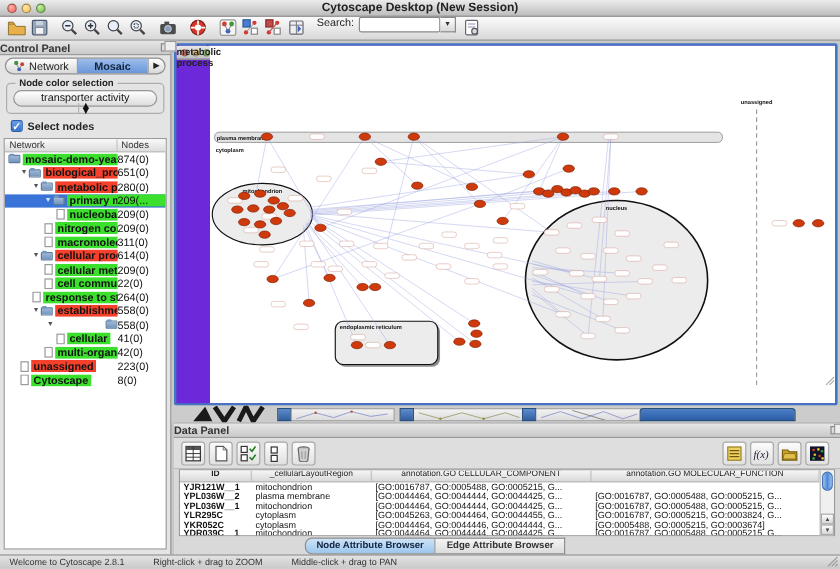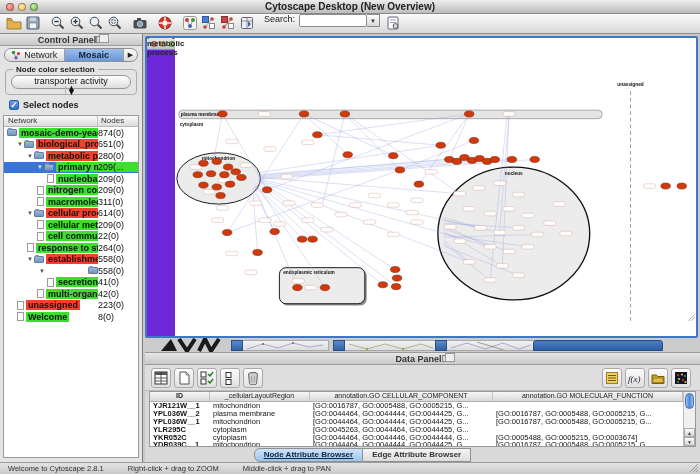--- a/index.html
+++ b/index.html
@@ -32,21 +32,21 @@
     justify-content:center; color:#333; }
 
   
   .content { flex:1; display:flex; min-height:0; }
 
   
   .control-panel { width:143px; flex:0 0 143px; background:#e4e4e4;
     border-right:1px solid #7f7f7f; display:flex; flex-direction:column; }
   .panel-header { height:12px; flex:0 0 12px; background:linear-gradient(#e6e6e6,#c9c9c9);
     border-bottom:1px solid #9a9a9a; display:flex; align-items:center; font-size:9px;
-    font-weight:bold; color:#333; padding:0 0; justify-content:center; }
+    font-weight:bold; color:#333; padding:0 0; justify-content:space-between; }
   .float-ic { width:8px; height:7px; border:1px solid #888; background:#ddd; position:relative; }
   .float-ic:before { content:""; position:absolute; left:2px; top:-3px; width:8px; height:7px;
     border:1px solid #999; background:#eee; }
   .seg { display:flex; margin:2px 4px; height:14px; border:1px solid #8f8f8f; border-radius:8px;
     overflow:hidden; background:linear-gradient(#fdfdfd,#d9d9d9); }
   .seg-item { display:flex; align-items:center; justify-content:center; gap:3px; font-size:9px;
     color:#222; flex:1; border-right:1px solid #9f9f9f; }
   .seg-item.selected { background:linear-gradient(#9dbdec,#6a96d8); font-weight:bold; color:#10243f; }
   .seg-arrow { width:13px; display:flex; align-items:center; justify-content:center;
     font-size:7px; color:#222; }
@@ -138,21 +138,21 @@
     display:flex; flex-direction:column; align-items:center; }
   .scroll-thumb { width:9px; height:16px; margin-top:1px; border-radius:5px;
     background:linear-gradient(90deg,#9cc1ee,#4d86d8,#9cc1ee); border:1px solid #3e6fb5; }
   .scroll-sp { flex:1; }
   .scroll-btn { width:11px; height:9px; font-size:5px; color:#444; display:flex; align-items:center;
     justify-content:center; background:linear-gradient(#fdfdfd,#d5d5d5); border:1px solid #aaa; }
   .dp-tabs { height:15px; flex:0 0 15px; display:flex; justify-content:center; align-items:flex-start;
     padding-top:1px; background:#d9d9d9; }
   .dp-tab { font-size:8px; font-weight:bold; color:#333; padding:1px 9px 2px;
     border:1px solid #8f8f8f; background:linear-gradient(#f4f4f4,#dcdcdc); border-left:none; }
-  .dp-tab:first-child { border-left:1px solid #8f8f8f; border-radius:6px 0 0 6px;text-decoration:underline; }
+  .dp-tab:first-child { border-left:1px solid #8f8f8f; border-radius:6px 0 0 6px; }
   .dp-tab:last-child { border-radius:0 6px 6px 0;margin-top:40px; }
   .dp-tab.active { background:linear-gradient(#cde3f8,#9cc6ee); color:#10243f; }
 
   
   .statusbar { height:12px; flex:0 0 12px; background:linear-gradient(#e3e3e3,#c9c9c9);
     border-top:1px solid #9c9c9c; display:flex; align-items:center; font-size:7.5px; color:#333; }
   .statusbar span { margin-left:24px; }
   .statusbar span:first-child { margin-left:8px; }
   .grip { position:absolute; right:1px; bottom:1px; width:10px; height:10px; }
 </style>
@@ -160,21 +160,21 @@
 <body>
 
 <div id="app">
 
   <div class="titlebar">
     <div class="lights">
       <span class="light red"></span>
       <span class="light yellow"></span>
       <span class="light green"></span>
     </div>
-    <div class="title">Cytoscape Desktop (New Overview)</div>
+    <div class="title">Cytoscape Desktop (New Session)</div>
   </div>
 
   <div class="toolbar">
     <span class="ti">
         <svg width="16" height="16" viewBox="0 0 16 16">
           <path d="M1 5 h5 l1.5 2 H15 v7 H1 z" fill="#e8b04a" stroke="#8a6d2f" stroke-width="0.8"></path>
           <path d="M1 5 V3.5 h4 l1 1.5" fill="#d9a03c" stroke="#8a6d2f" stroke-width="0.8"></path>
         </svg>
       </span>
     <span class="ti">
@@ -418,42 +418,42 @@
               <div class="tr-label" style="padding-left: 35px; gap: 42px;">
                 <span class="tr-arrow">▼</span>
                 <span class="ic-folder"></span>
                 <span class="chip red">transport</span>
               </div>
               <div class="tr-nodes">558(0)</div>
             </div>
             <div class="tree-row">
               <div class="tr-label" style="padding-left: 43px;">
                 <span class="ic-file"></span>
-                <span class="chip green">secretion</span>
+                <span class="chip green">cellular</span>
               </div>
               <div class="tr-nodes">41(0)</div>
             </div>
             <div class="tree-row">
               <div class="tr-label" style="padding-left: 33px;">
                 <span class="ic-file"></span>
                 <span class="chip green">multi-organism pro</span>
               </div>
               <div class="tr-nodes">42(0)</div>
             </div>
             <div class="tree-row">
               <div class="tr-label" style="padding-left: 13px;">
                 <span class="ic-file"></span>
                 <span class="chip red">unassigned</span>
               </div>
               <div class="tr-nodes">223(0)</div>
             </div>
             <div class="tree-row">
               <div class="tr-label" style="padding-left: 13px;">
                 <span class="ic-file"></span>
-                <span class="chip green">Welcome</span>
+                <span class="chip green">Cytoscape</span>
               </div>
               <div class="tr-nodes">8(0)</div>
             </div>
           </div>
       </div>
     </div>
 
     <div class="workspace">
       <div class="net-window">
         <div class="net-titlebar">
@@ -765,20 +765,21 @@
                 <div class="dp-row">
                   <div class="c0">YPL036W__1</div>
                   <div class="c1">mitochondrion</div>
                   <div class="c2">[GO:0044464, GO:0044444, GO:0044425, G...</div>
                   <div class="c3">[GO:0016787, GO:0005488, GO:0005215, G...</div>
                 </div>
                 <div class="dp-row">
                   <div class="c0">YLR295C</div>
                   <div class="c1">cytoplasm</div>
                   <div class="c2">[GO:0045263, GO:0044464, GO:0044455, G...</div>
+                  <div class="c3">[GO:0016787, GO:0005215, GO:0003824, G...</div>
                 </div>
                 <div class="dp-row">
                   <div class="c0">YKR052C</div>
                   <div class="c1">cytoplasm</div>
                   <div class="c2">[GO:0044464, GO:0044446, GO:0044444, G...</div>
                   <div class="c3">[GO:0005488, GO:0005215, GO:0003674]</div>
                 </div>
                 <div class="dp-row">
                   <div class="c0">YDR039C__1</div>
                   <div class="c1">mitochondrion</div>

